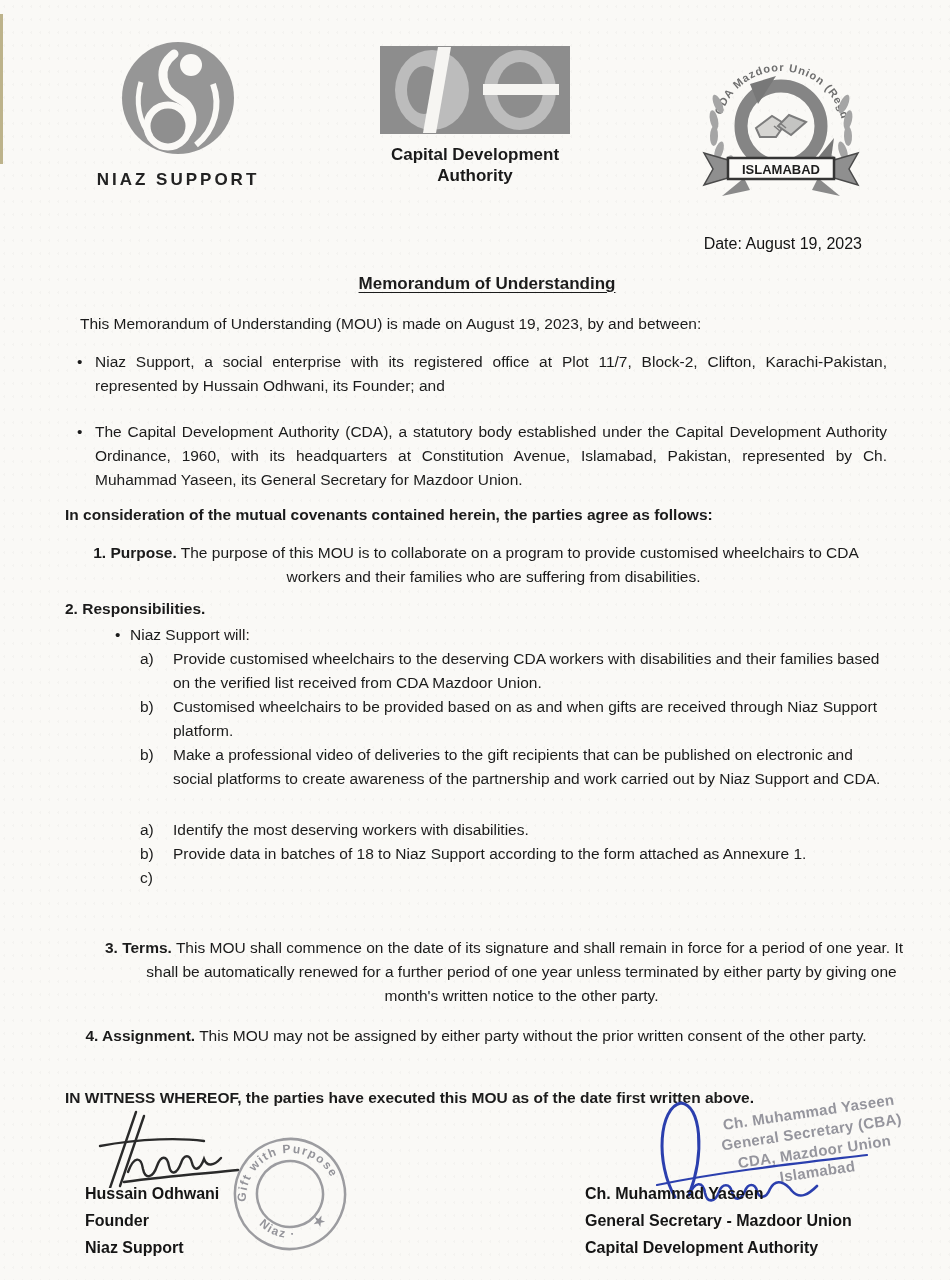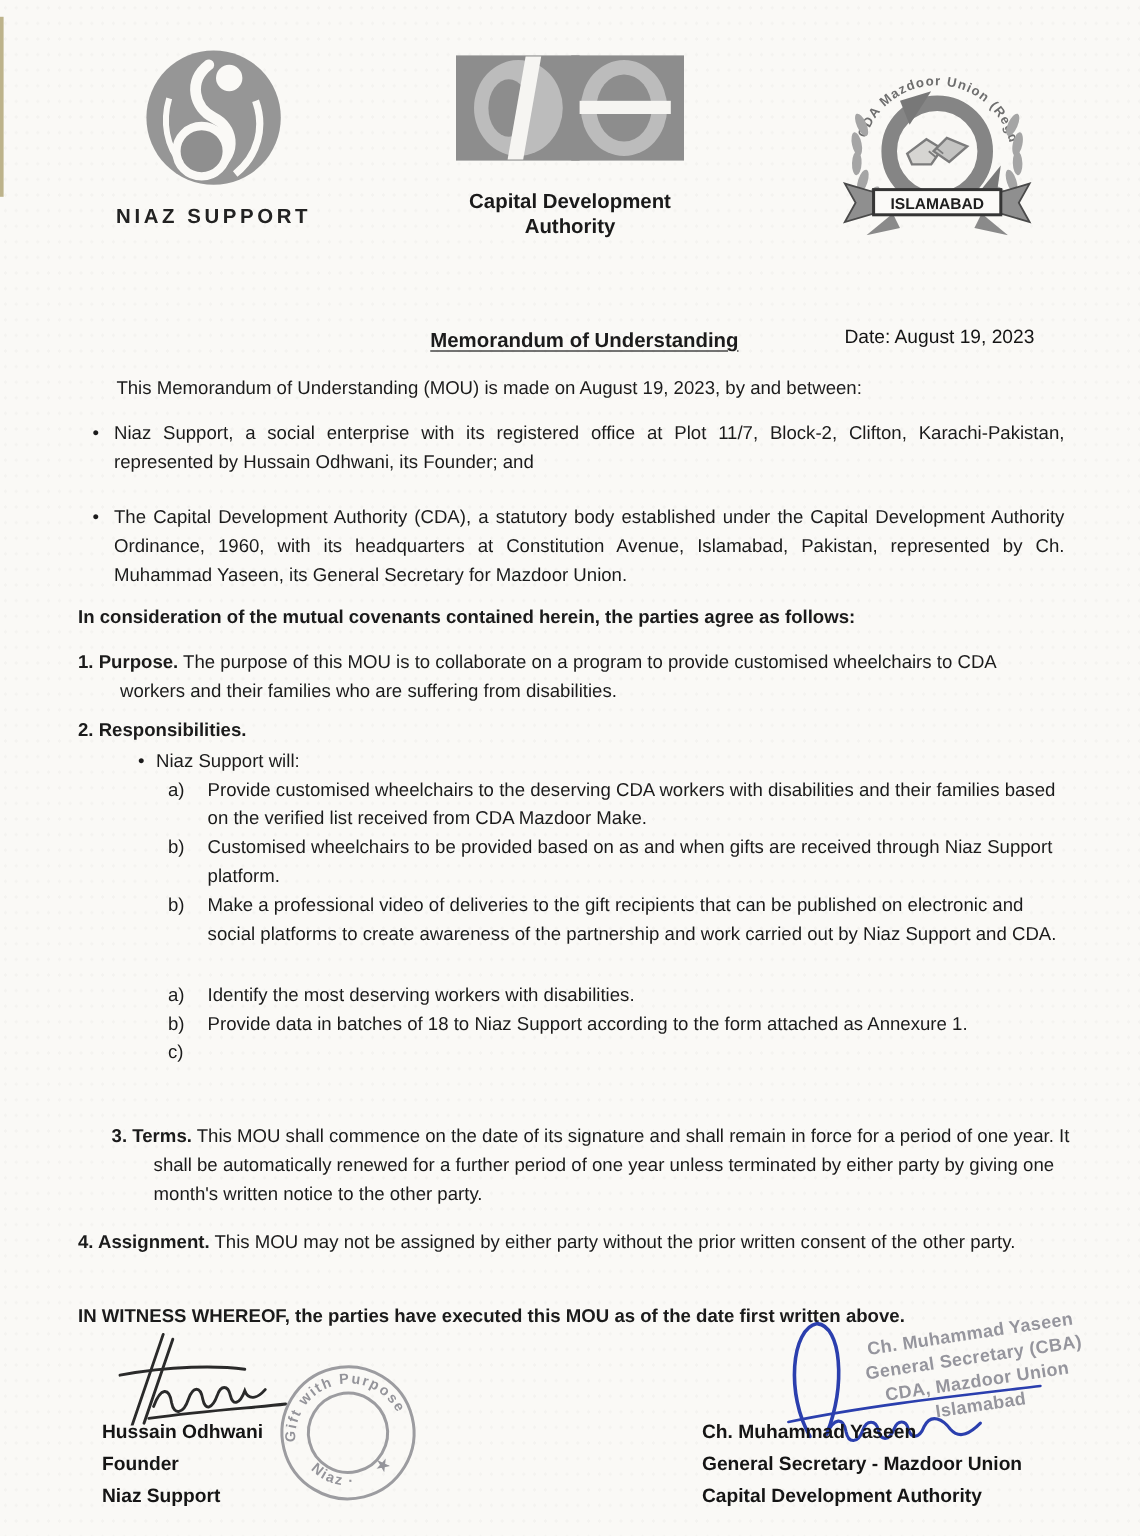--- a/index.html
+++ b/index.html
@@ -12,32 +12,32 @@
     font-family:"Liberation Sans", sans-serif;
     color:#1c1c1c;
     overflow:hidden;
   }
   .abs { position:absolute; }
   .edge-artifact { left:0; top:14px; width:3px; height:150px; background:#8a7a33; opacity:.55; }
 
   
   .logo-block { text-align:center; }
   .niaz-label { font-weight:bold; font-size:17px; letter-spacing:3px; color:#222; margin-top:6px; }
-  .cda-label { font-weight:bold; font-size:17px; line-height:21px; color:#1a1a1a; margin-top:18px; }
+  .cda-label { font-weight:bold; font-size:17px; line-height:21px; color:#1a1a1a; margin-top:6px; }
 
   
   .doc-text { font-size:15.5px; line-height:24px; color:#1b1b1b; }
   .date-line { left:65px; width:797px; text-align:right; font-size:16px; color:#141414; }
   .title { left:12px; width:950px; text-align:center; font-weight:bold; font-size:17px; }
   .title span { text-decoration:underline; text-underline-offset:3px; }
-  .intro { left:97px; width:790px; }
+  .intro { left:80px; width:790px; }
   .party { left:65px; width:822px; padding-left:30px; position:absolute; text-align:justify; }
   .party::before { content:"•"; position:absolute; left:12px; top:0; }
   .covenant { left:65px; width:822px; font-weight:bold; }
-  .numbered { left:65px; width:822px; padding-left:35px; text-indent:-35px; }
+  .numbered { left:65px; width:822px; padding-left:35px; text-indent:-35px;text-align:center; }
   .numbered b { font-weight:bold; }
   .resp { left:65px; width:822px; }
   .group-intro { position:relative; padding-left:65px; }
   .group-intro::before { content:"•"; position:absolute; left:50px; top:0; }
   .sub-item { display:flex; padding-left:75px; }
   .sub-item .marker { width:33px; flex:none; }
   .sub-item .itext { flex:1; }
   .witness { left:65px; width:850px; font-weight:bold; }
 
   
@@ -117,21 +117,21 @@
 
     <polygon points="36,122 12,115 21,131 12,147 36,140" fill="#8f8f8f" stroke="#4a4a4a" stroke-width="1.5"></polygon>
     <polygon points="142,122 166,115 157,131 166,147 142,140" fill="#8f8f8f" stroke="#4a4a4a" stroke-width="1.5"></polygon>
     <polygon points="52,140 30,158 58,152" fill="#8a8a8a"></polygon>
     <polygon points="126,140 148,158 120,152" fill="#8a8a8a"></polygon>
     <rect x="36" y="120" width="106" height="21" fill="#fbfaf8" stroke="#353535" stroke-width="2.5"></rect>
     <text x="89" y="136" text-anchor="middle" font-size="13" font-weight="bold" fill="#1e1e1e">ISLAMABAD</text>
   </svg>
 </div>
 
-<div class="abs doc-text date-line" style="top:232px;margin-top:38px;">Date: August 19, 2023</div>
+<div class="abs doc-text date-line" style="top:232px;">Date: August 19, 2023</div>
 
 <div class="abs title" style="top:274px;">
   <span>Memorandum of Understanding</span>
 </div>
 
 <div class="abs doc-text intro" style="top:312px;">This Memorandum of Understanding (MOU) is made on August 19, 2023, by and between:</div>
 
 <div class="party doc-text" style="top:350px;">
   <span>Niaz Support, a social enterprise with its registered office at Plot 11/7, Block-2, Clifton, Karachi-Pakistan, represented by Hussain Odhwani, its Founder; and</span>
 </div>
@@ -145,21 +145,21 @@
 <div class="abs doc-text numbered" style="top:541px;">
   <b>1. Purpose.</b>
   <span>The purpose of this MOU is to collaborate on a program to provide customised wheelchairs to CDA workers and their families who are suffering from disabilities.</span>
 </div>
 
 <div class="abs doc-text resp" style="top:597px;">
   <div style="font-weight:bold; margin-bottom:2px;">2. Responsibilities.</div>
   <div class="group-intro">Niaz Support will:</div>
   <div class="sub-item">
     <span class="marker">a)</span>
-    <span class="itext">Provide customised wheelchairs to the deserving CDA workers with disabilities and their families based on the verified list received from CDA Mazdoor Make.</span>
+    <span class="itext">Provide customised wheelchairs to the deserving CDA workers with disabilities and their families based on the verified list received from CDA Mazdoor Union.</span>
   </div>
   <div class="sub-item">
     <span class="marker">b)</span>
     <span class="itext">Customised wheelchairs to be provided based on as and when gifts are received through Niaz Support platform.</span>
   </div>
   <div class="sub-item">
     <span class="marker">b)</span>
     <span class="itext">Make a professional video of deliveries to the gift recipients that can be published on electronic and social platforms to create awareness of the partnership and work carried out by Niaz Support and CDA.</span>
   </div>
 </div>

